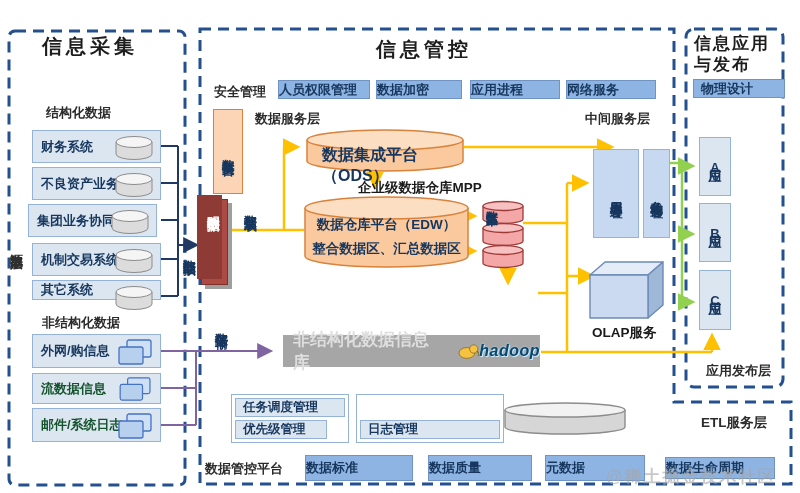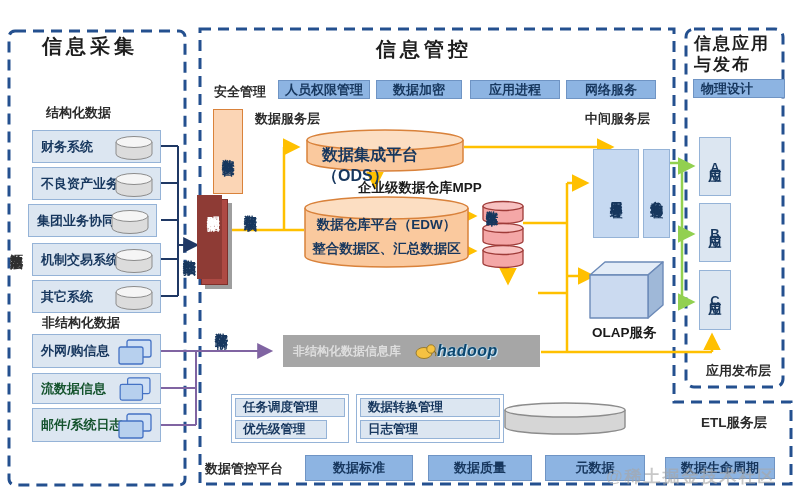--- a/index.html
+++ b/index.html
@@ -5,21 +5,21 @@
   html,body{margin:0;padding:0;background:#fff;}
   .stage{position:relative;width:800px;height:493px;background:#fff;overflow:hidden;
          font-family:"Liberation Sans","DejaVu Sans",sans-serif;color:#17375E;}
   .abs{position:absolute;}
   svg.wires{position:absolute;left:0;top:0;z-index:1;}
   .lay2{z-index:2;}
   .lay3{z-index:3;}
   .ptitle{font-weight:bold;color:#1d1d1d;font-size:20px;letter-spacing:4px;}
   .seclab{font-weight:bold;color:#2b2b2b;font-size:13px;}
   .navlab{font-weight:bold;color:#17375E;}
-  .bluebox{background:#8DB4E2;border:1px solid #6f94c4;display:flex;align-items:center;justify-content:center;
+  .bluebox{background:#8DB4E2;border:1px solid #6f94c4;display:flex;align-items:center;
            font-weight:bold;font-size:13px;color:#17375E;box-sizing:border-box;}
   .litebox{background:#dce6f1;border:1.5px solid #95b3d7;box-sizing:border-box;display:flex;align-items:center;
            font-weight:bold;font-size:13px;color:#17375E;padding-left:8px;}
   .dim{color:#14532d;}
   .vtext{writing-mode:vertical-rl;text-orientation:upright;font-weight:bold;color:#17375E;
          letter-spacing:2px;line-height:1;text-align:center;}
   .vlab{writing-mode:vertical-rl;text-orientation:upright;font-weight:bold;color:#2f2f2f;
         letter-spacing:1px;line-height:1;}
   .orangebox{background:#FBD5B5;border:1.5px solid #D9823B;display:flex;align-items:center;justify-content:center;box-sizing:border-box;}
   .svcbox{background:#c6d9f1;border:1.5px solid #95b3d7;display:flex;align-items:center;justify-content:center;box-sizing:border-box;}
@@ -160,21 +160,21 @@
         <ellipse cx="21" cy="7" rx="18" ry="5.5" fill="#f5f5f5" stroke="#8c8c8c"></ellipse>
       </svg>
   </div>
   <div class="abs lay2 litebox" style="left:32px;top:243px;width:129px;height:33px;">
     <span>机制交易系统</span>
     <svg class="abs" style="right:5px;top:4px;" width="42" height="26" viewBox="0 0 42 26">
         <path d="M3,7 L3,19 A18,5.5 0 0 0 39,19 L39,7" fill="#dcdcdc" stroke="#8c8c8c"></path>
         <ellipse cx="21" cy="7" rx="18" ry="5.5" fill="#f5f5f5" stroke="#8c8c8c"></ellipse>
       </svg>
   </div>
-  <div class="abs lay2 litebox" style="left:32px;top:280px;width:129px;height:33px;">
+  <div class="abs lay2 litebox" style="left:32px;top:280px;width:129px;height:20px;">
     <span>其它系统</span>
     <svg class="abs" style="right:5px;top:4px;" width="42" height="26" viewBox="0 0 42 26">
         <path d="M3,7 L3,19 A18,5.5 0 0 0 39,19 L39,7" fill="#dcdcdc" stroke="#8c8c8c"></path>
         <ellipse cx="21" cy="7" rx="18" ry="5.5" fill="#f5f5f5" stroke="#8c8c8c"></ellipse>
       </svg>
   </div>
 
   <div class="abs lay2 seclab" style="left:42px;top:314px;">非结构化数据</div>
 
   <div class="abs lay2 litebox" style="left:32px;top:334px;width:129px;height:34px;">
@@ -239,40 +239,37 @@
   <div class="abs lay2 svcbox" style="left:593px;top:149px;width:46px;height:89px;">
     <span class="vtext" style="font-size:12.5px;letter-spacing:1px;">应用服务管理</span>
   </div>
   <div class="abs lay2 svcbox" style="left:643px;top:149px;width:27px;height:89px;">
     <span class="vtext" style="font-size:12.5px;letter-spacing:1px;">负载均衡管理</span>
   </div>
 
   <div class="abs lay2 seclab" style="left:592px;top:324px;font-size:13.5px;color:#1a1a1a;">OLAP服务</div>
 
   <div class="abs lay2 graybox" style="left:283px;top:335px;width:257px;height:32px;">
-    <span style="font-weight:bold;font-size:12px;color:#dedede;padding-left:10px;">非结构化数据信息库</span>
+    <span style="font-weight:bold;font-size:17px;color:#dedede;padding-left:10px;">非结构化数据信息库</span>
     <svg style="margin-left:14px;" width="22" height="18" viewBox="0 0 22 18">
       <ellipse cx="9" cy="11" rx="8" ry="5.5" fill="#F5C242" stroke="#8a6d1f" stroke-width="0.8"></ellipse>
       <circle cx="16" cy="7" r="4.2" fill="#F5C242" stroke="#8a6d1f" stroke-width="0.8"></circle>
       <path d="M19,9 q3,2 1.5,5" fill="none" stroke="#8a6d1f" stroke-width="1.2"></path>
     </svg>
     <span class="hadooptext">hadoop</span>
   </div>
 
   <div class="abs lay2 etlgroup" style="left:231px;top:394px;width:118px;height:49px;"></div>
   <div class="abs lay2 etlbox" style="left:235px;top:398px;width:110px;height:19px;">
       <span>任务调度管理</span>
     </div>
   <div class="abs lay2 etlbox" style="left:235px;top:420px;width:92px;height:19px;">
       <span>优先级管理</span>
     </div>
   <div class="abs lay2 etlgroup" style="left:356px;top:394px;width:148px;height:49px;"></div>
-  <div class="abs lay2 etlbox" style="left:360px;top:398px;width:140px;height:19px;">
-      <span>数据转换管理</span>
-    </div>
   <div class="abs lay2 etlbox" style="left:360px;top:420px;width:140px;height:19px;">
       <span>日志管理</span>
     </div>
 
 
   <div class="abs lay2 seclab" style="left:205px;top:460px;">数据管控平台</div>
   <div class="abs lay2 bluebox" style="left:305px;top:455px;width:108px;height:26px;">
       <span>数据标准</span>
     </div>
   <div class="abs lay2 bluebox" style="left:428px;top:455px;width:104px;height:26px;">

